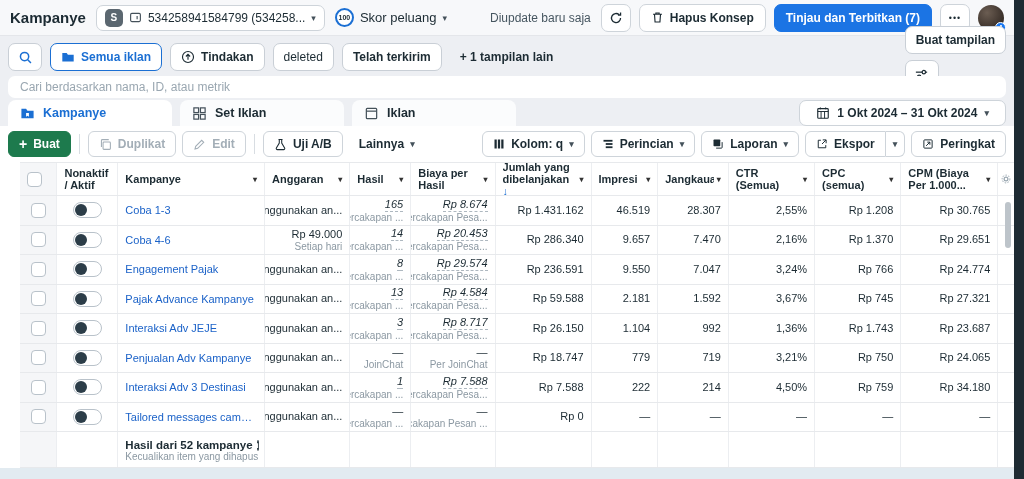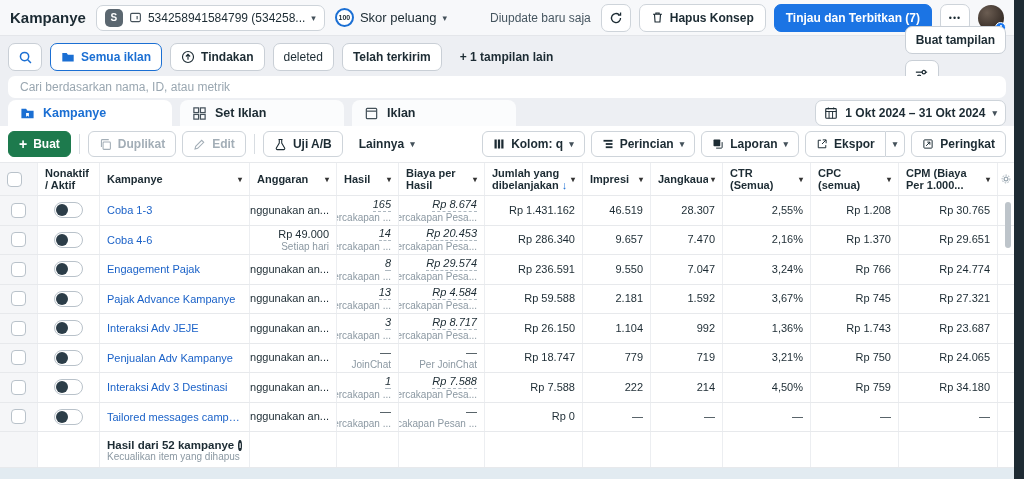--- a/index.html
+++ b/index.html
@@ -48,39 +48,39 @@
   .search-input { width:100%; height:100%; border:none; background:#fff; border-radius:7px; padding:0 12px;
                   font-size:12px; font-family:"Liberation Sans", sans-serif; color:#1c2b33; outline:none; }
   .search-input::placeholder { color:#9aa7b1; }
 
   
   .tabs-row { position:absolute; top:100px; left:8px; width:998px; height:26px; display:flex; gap:8px; }
   .tab { width:164px; height:26px; background:#fbfcfd; border-radius:8px 8px 0 0; display:flex; align-items:center;
          gap:8px; padding:0 12px; font-size:12.5px; font-weight:bold; cursor:pointer; color:#1c2b33; }
   .tab.active { background:#fff; color:#1b6fd3; }
   .date-btn { margin-left:auto; height:26px; background:#fff; border:1px solid #ced4da; border-radius:7px;
-              display:flex; align-items:center; gap:7px; padding:0 8px; font-size:12px; font-weight:bold; cursor:pointer; }
+              display:flex; align-items:center; gap:7px; padding:0 16px; font-size:12px; font-weight:bold; cursor:pointer; }
 
   
   .panel { position:absolute; top:126px; left:0; width:1014px; height:342px; background:#fff; }
 
   .toolbar { height:36px; display:flex; align-items:center; padding:0 8px; gap:6px; }
   .tb-btn { height:26px; border-radius:6px; display:flex; align-items:center; gap:6px; padding:0 10px;
             font-size:12px; font-weight:bold; background:#fff; border:1px solid #ced4da; cursor:pointer; color:#1c2b33; }
   .tb-create { background:#1d7a4d; border-color:#1d7a4d; color:#fff; }
   .tb-disabled { color:#a3aeb7;border-radius:6px; }
   .tb-plain { border:none; }
   .tb-sep { width:1px; height:20px; background:#d8dde2; margin:0 2px; }
   .toolbar-right { margin-left:auto; display:flex; align-items:center; gap:6px; }
   .tb-group { display:flex; }
   .tb-group .tb-btn:first-child { border-radius:6px 0 0 6px; }
   .tb-group .tb-btn:last-child { border-radius:0 6px 6px 0; border-left:none; padding:0 7px; }
 
   
-  .tbl { width:1014px; font-size:11px; }
+  .tbl { width:1014px; font-size:11px;padding-left:20px; }
   .tr { display:flex; border-bottom:1px solid #e7e9ec; background:#fff; }
   .thead { height:34px; font-weight:bold; border-top:1px solid #e7e9ec; }
   .row { height:29.5px; }
   .cell { border-right:1px solid #eceef1; padding:3px 7px; display:flex; flex-direction:column;
           justify-content:center; overflow:hidden; white-space:nowrap; }
   .cell.num { align-items:flex-end; text-align:right; }
   .c-check{width:38px; background:#f5f6f8; align-items:center;}
   .c-toggle{width:62px; align-items:center;}
   .c-name{width:150px;}
   .c-budget{width:87px;}

